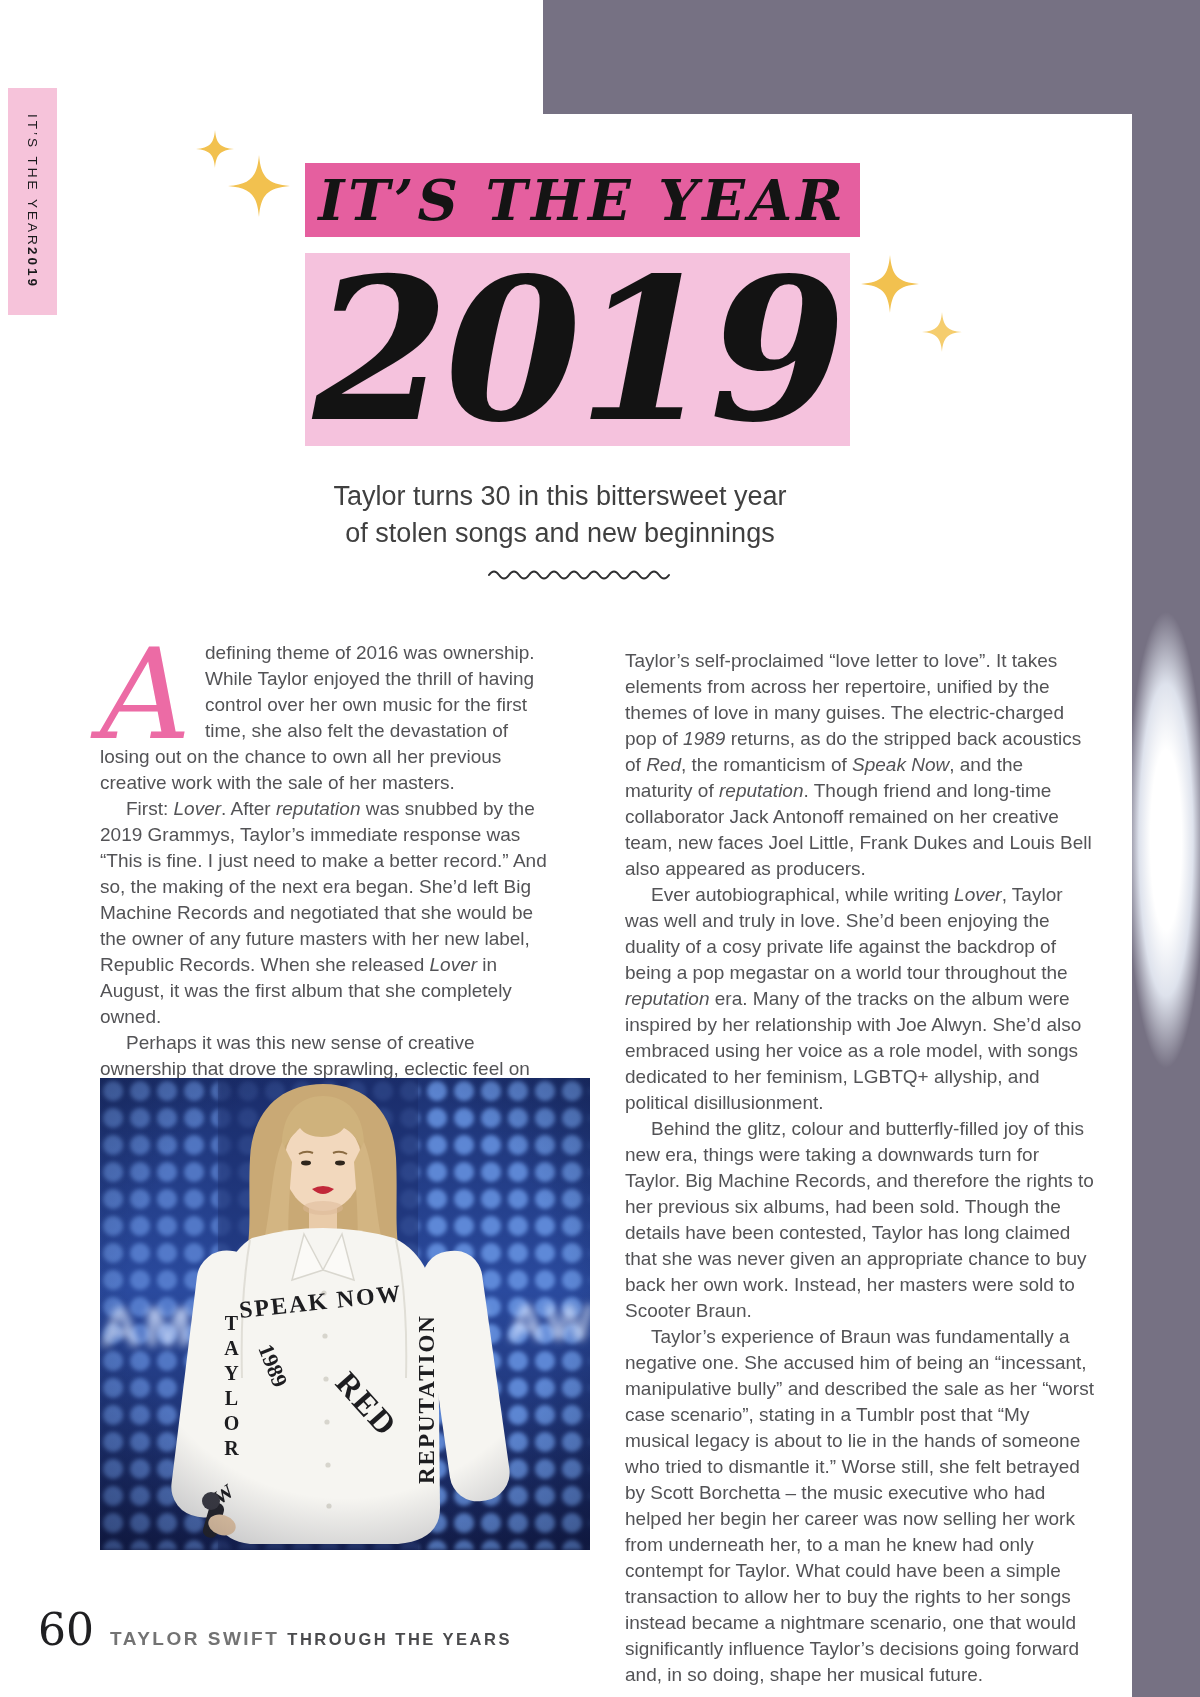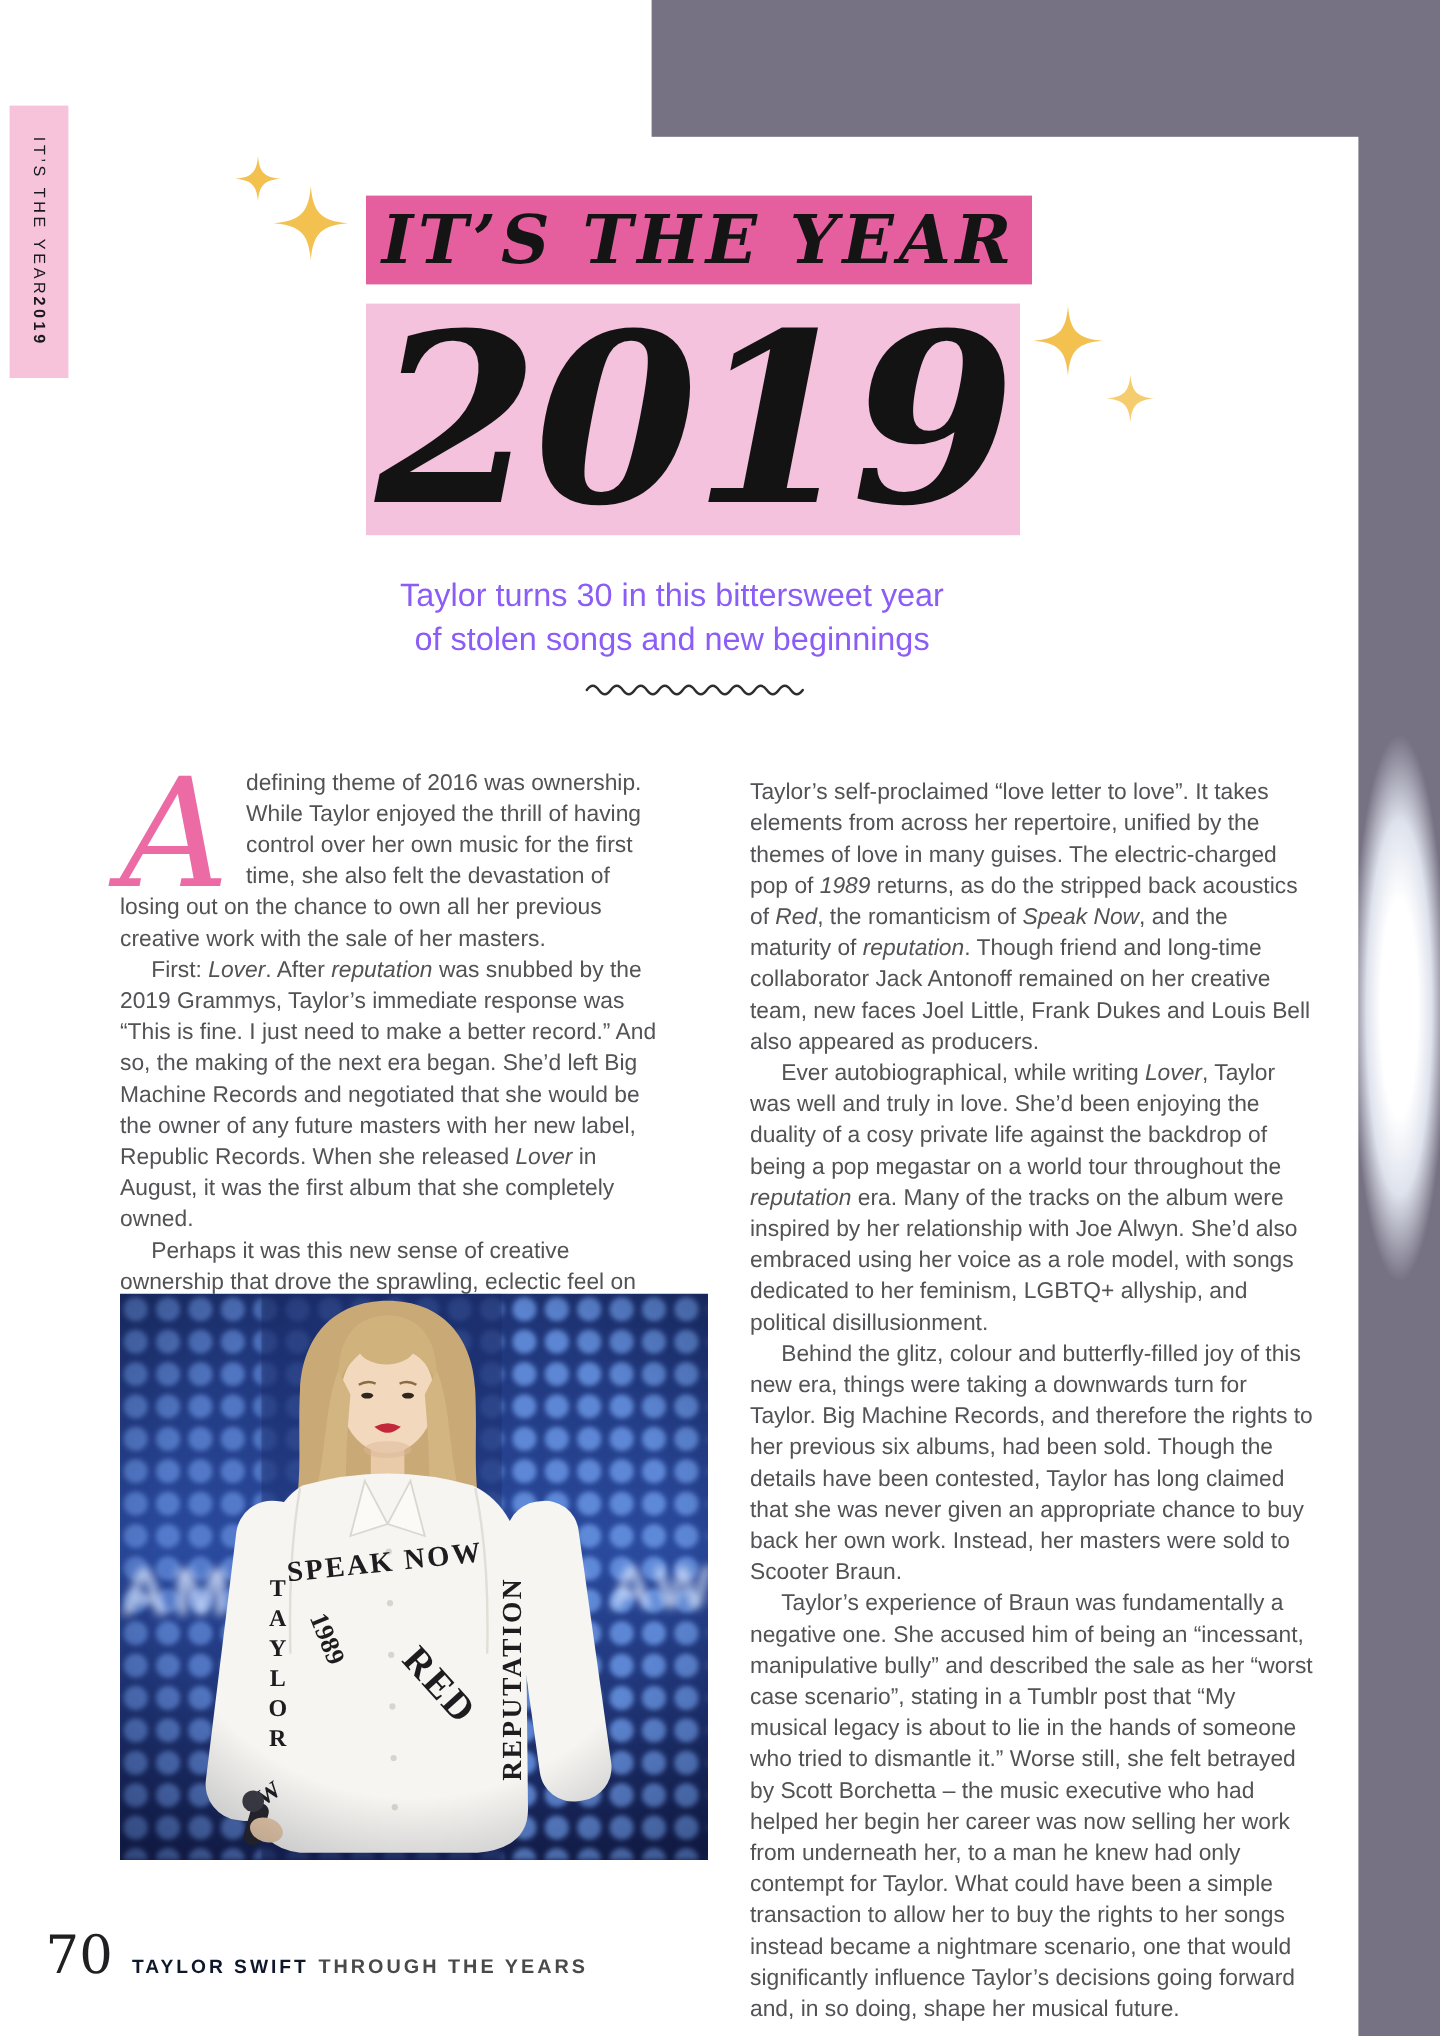--- a/index.html
+++ b/index.html
@@ -23,21 +23,21 @@
   .kicker-banner{position:absolute;left:305px;top:163px;width:555px;height:74px;background:#e55f9f;
     display:flex;align-items:center;justify-content:center;}
   .kicker-banner span{font-family:"DejaVu Serif",serif;font-style:italic;font-weight:700;font-size:56px;
     letter-spacing:4px;color:#141414;white-space:nowrap;}
   .year-box{position:absolute;left:305px;top:253px;width:545px;height:193px;background:#f5c2dd;
     display:flex;align-items:center;justify-content:center;overflow:visible;}
   .year-box span{font-family:"DejaVu Serif",serif;font-style:italic;font-weight:600;font-size:196px;
     line-height:1;letter-spacing:-4px;color:#131313;}
 
   .subtitle{position:absolute;left:330px;top:478px;width:460px;text-align:center;
-    font-size:27px;line-height:37px;color:#8b5cf6;}
+    font-size:27px;line-height:37px;color:#404040;}
 
   .squiggle{position:absolute;left:487px;top:566px;}
 
   
   .col{position:absolute;color:#535356;font-size:19px;line-height:26px;}
   .col-left{left:100px;top:640px;width:447px;}
   .col-right{left:625px;top:648px;width:470px;}
   .col p{margin:0;}
   .col p.indent{text-indent:26px;}
   .col em{font-style:italic;}
@@ -50,21 +50,21 @@
   
   .callout{position:absolute;left:24px;top:992px;width:214px;height:214px;}
   .callout svg{position:absolute;left:0;top:0;}
   .callout-text{position:absolute;inset:0;display:flex;align-items:center;justify-content:center;
     text-align:center;}
   .callout-text span{display:block;width:152px;font-size:17.5px;line-height:23px;color:#3d3d57;}
 
   
   .footer{position:absolute;left:38px;top:1604px;display:flex;align-items:baseline;}
   .footer .pagenum{font-family:"DejaVu Serif",serif;font-size:44px;color:#202022;margin-right:16px;}
-  .footer .brand-bold{font-weight:700;font-size:16px;letter-spacing:2.5px;color:#0f172a;margin-right:8px;}
+  .footer .brand-bold{font-weight:700;font-size:19px;letter-spacing:2.5px;color:#737373;margin-right:8px;}
   .footer .brand-reg{font-weight:700;font-size:16.5px;letter-spacing:2.5px;color:#4a4a4c;}
 </style>
 </head>
 <body>
 
 <div class="page">
 
   <div class="top-band"></div>
   <div class="right-strip">
     <div class="strip-glow"></div>
@@ -203,18 +203,18 @@
           <ellipse cx="122" cy="447" rx="14" ry="10" transform="rotate(18 122 447)" fill="#e9cba9"></ellipse>
         </g>
       </g>
 
       <rect width="490" height="472" fill="url(#vign)"></rect>
     </svg>
   </div>
 
 
   <div class="footer">
-    <span class="pagenum">70</span>
+    <span class="pagenum">60</span>
     <span class="brand-bold">TAYLOR SWIFT</span>
     <span class="brand-reg">THROUGH THE YEARS</span>
   </div>
 
 </div>
 
 </body></html>

